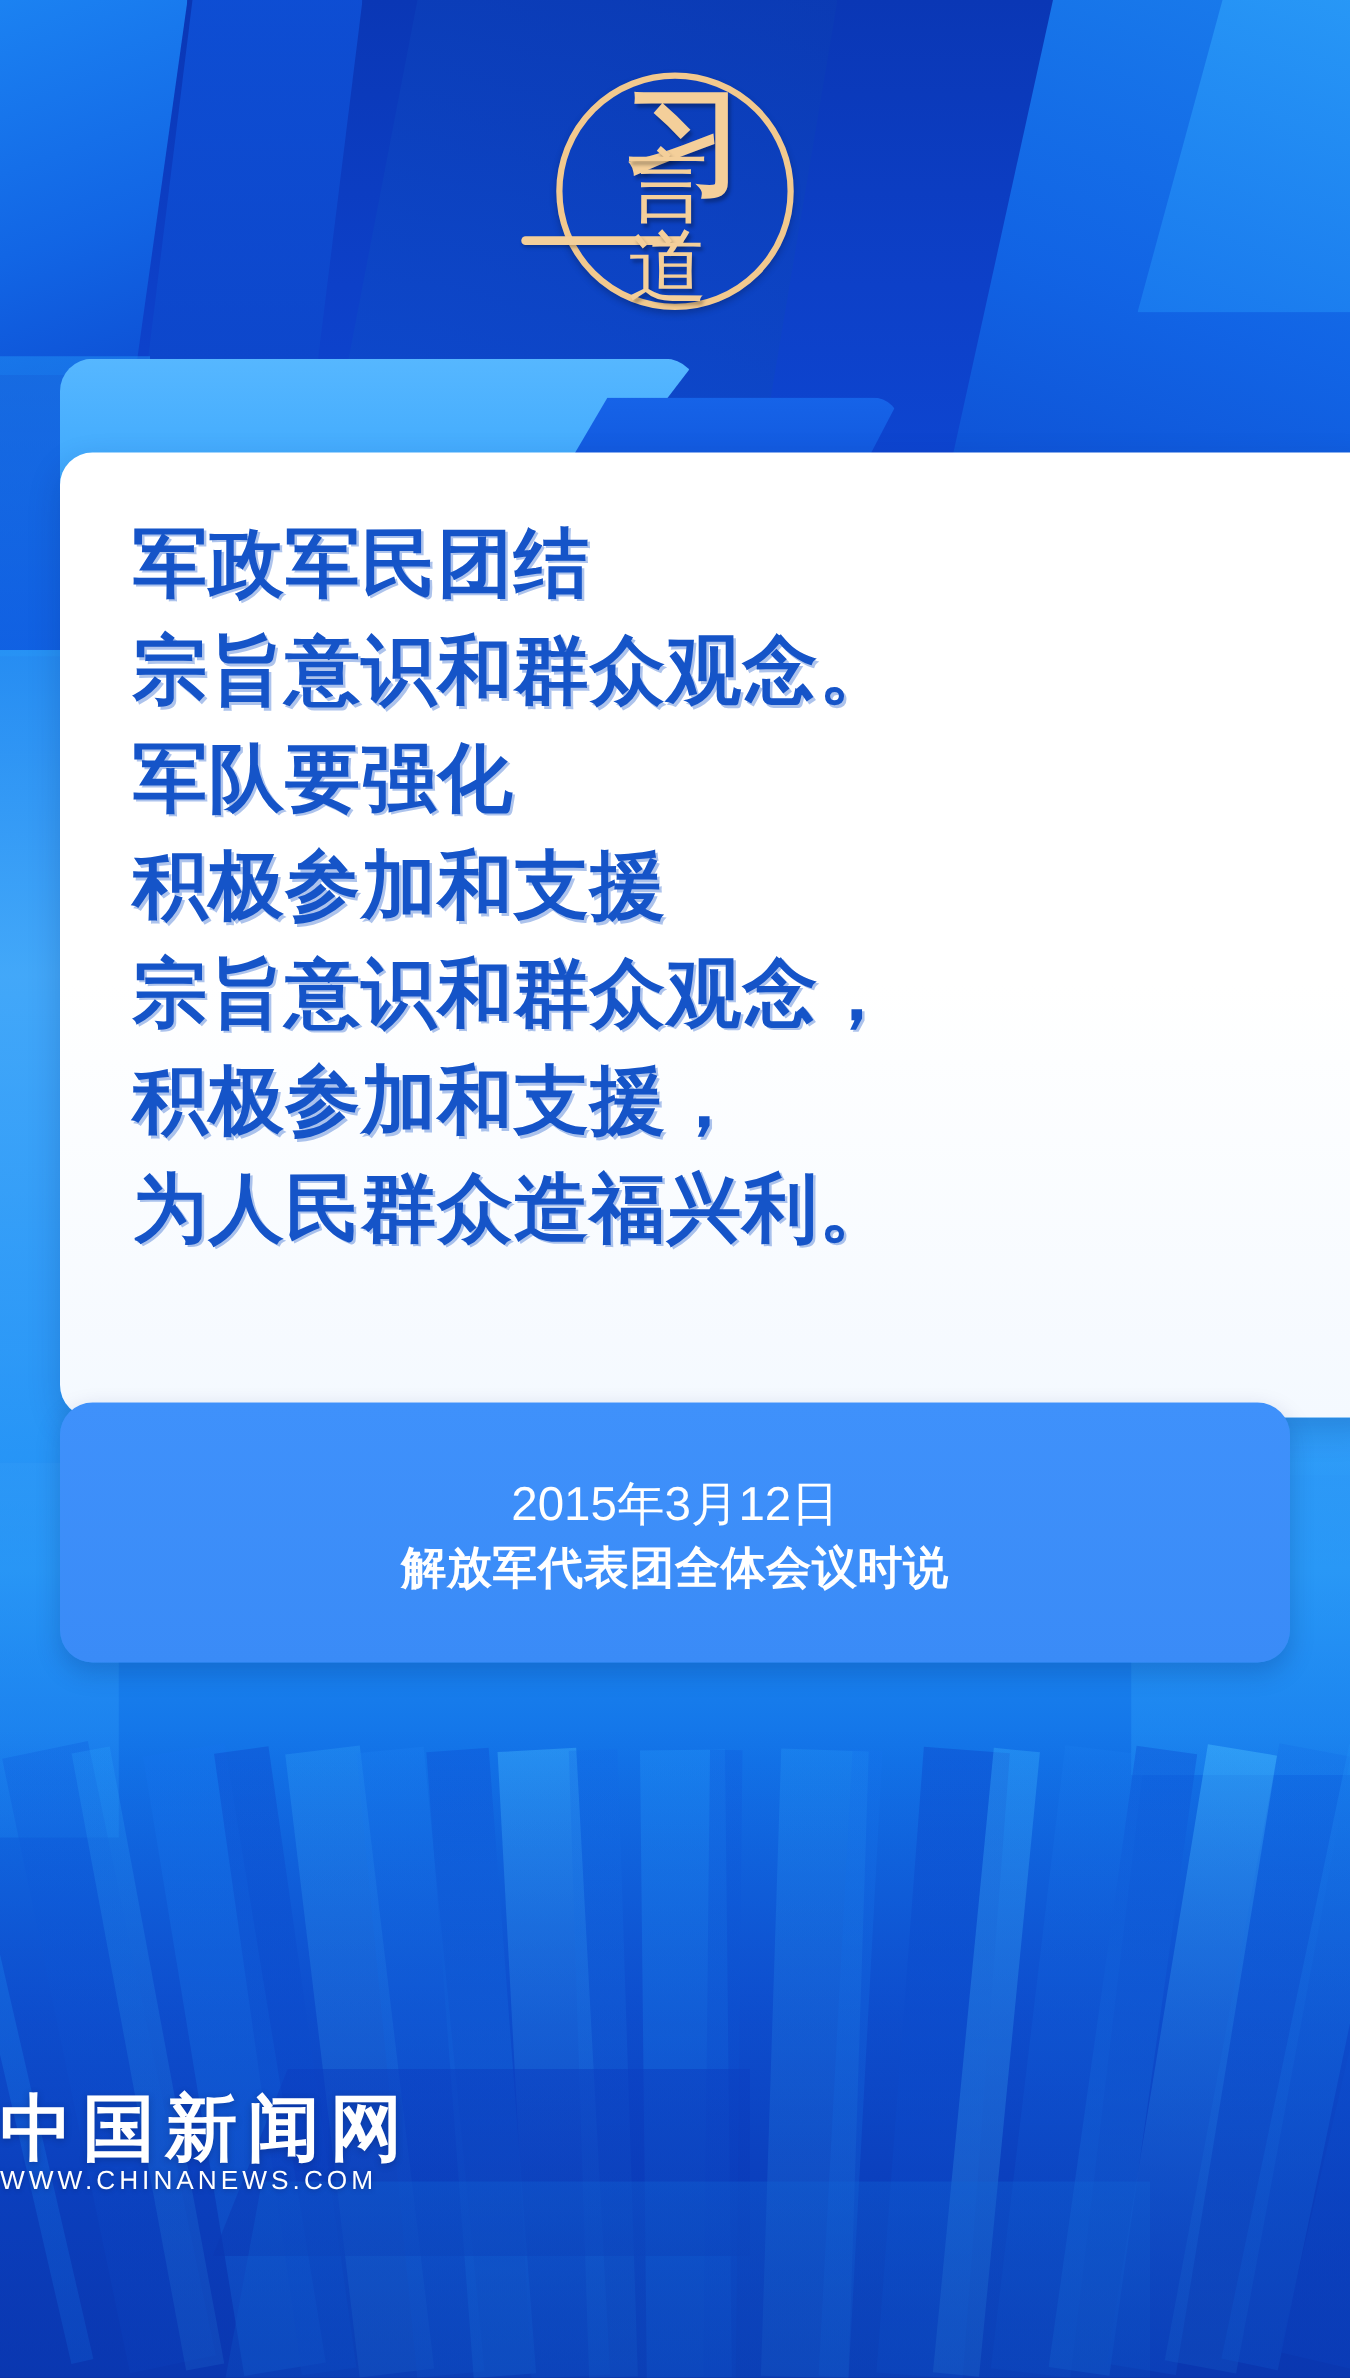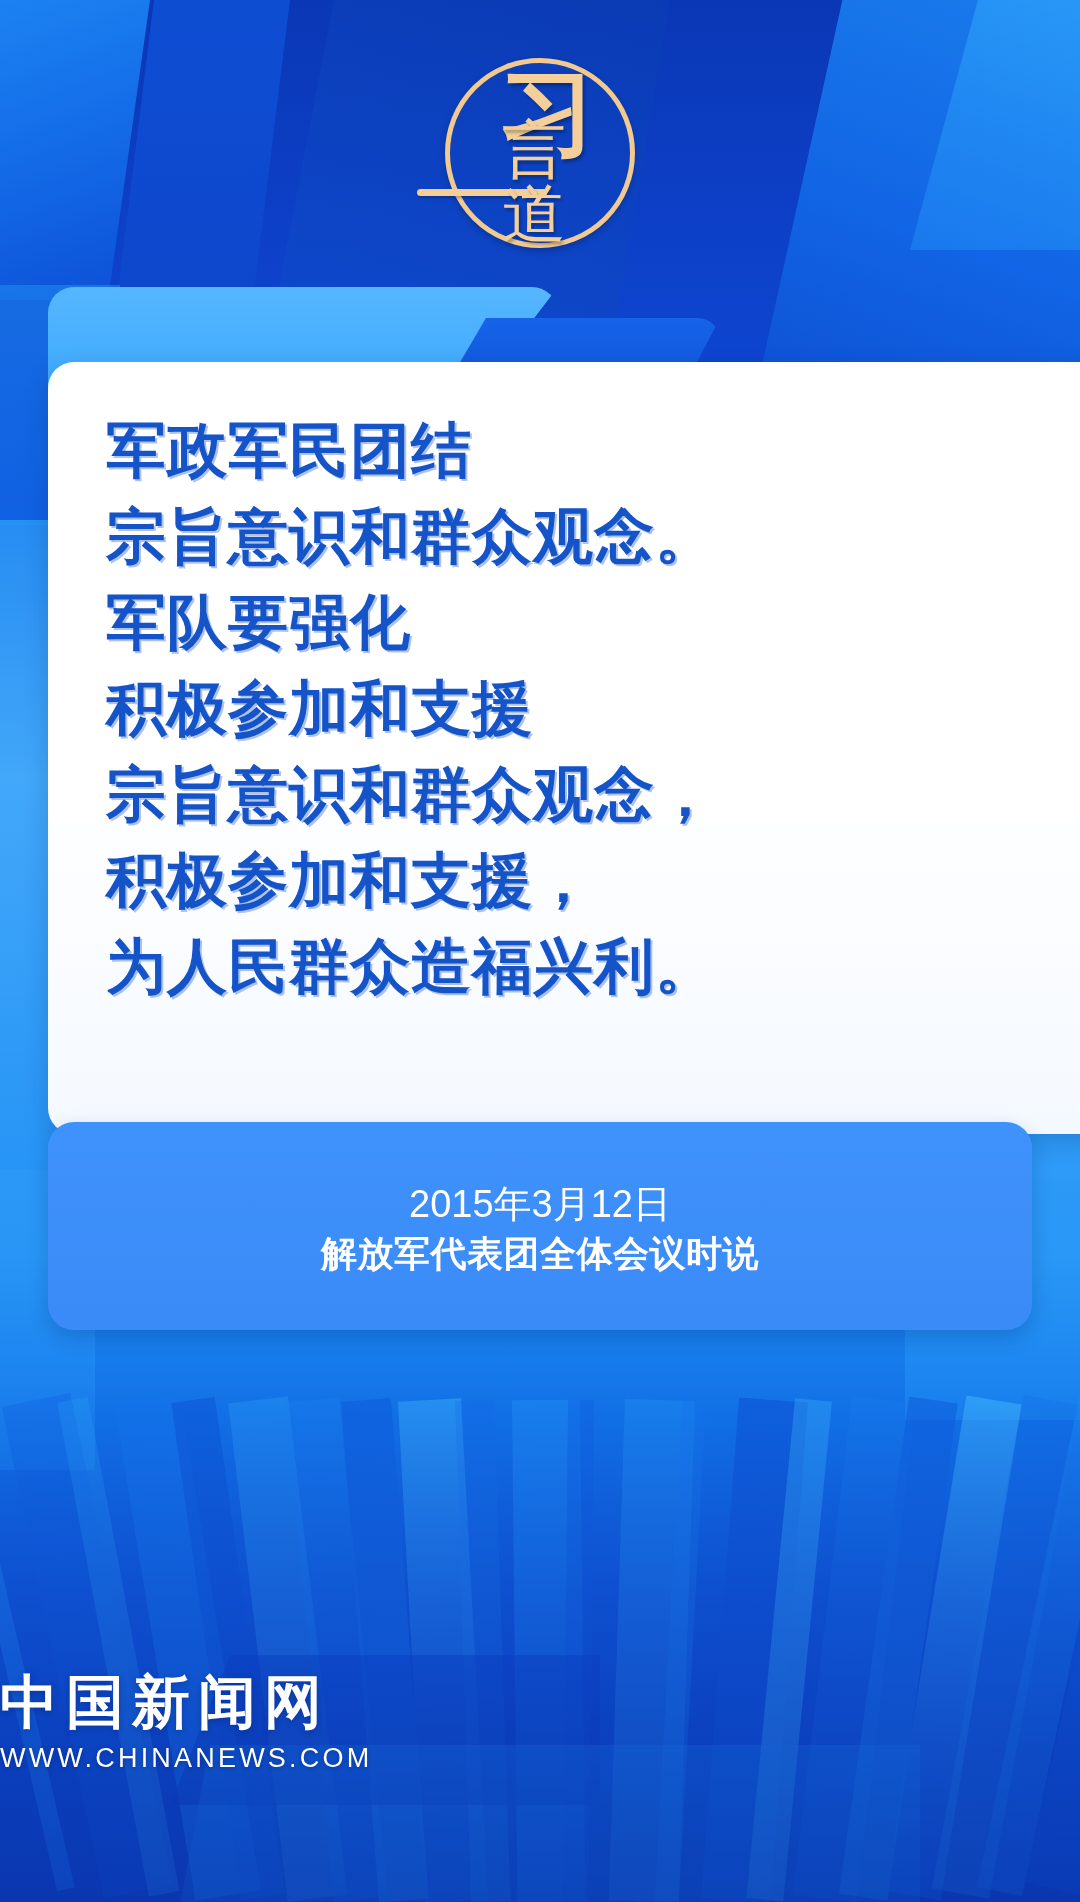--- a/index.html
+++ b/index.html
@@ -243,23 +243,22 @@
   .footer-brand {
     color: #ffffff;
     font-family: "DejaVu Serif", "Liberation Serif", serif;
     font-size: 58px;
     font-weight: 700;
     letter-spacing: 8px;
     line-height: 1.05;
     text-shadow: 0 2px 6px rgba(0,20,70,.30);
   }
   .footer-url {
-    margin-top: 10px;
     color: #ffffff;
-    font-size: 27px;
+    font-size: 21px;
     letter-spacing: 3.2px;
     font-weight: 400;
     text-shadow: 0 1px 4px rgba(0,20,70,.35);
   }
 </style>
 </head>
 <body>
 
 <div class="poster">
 

